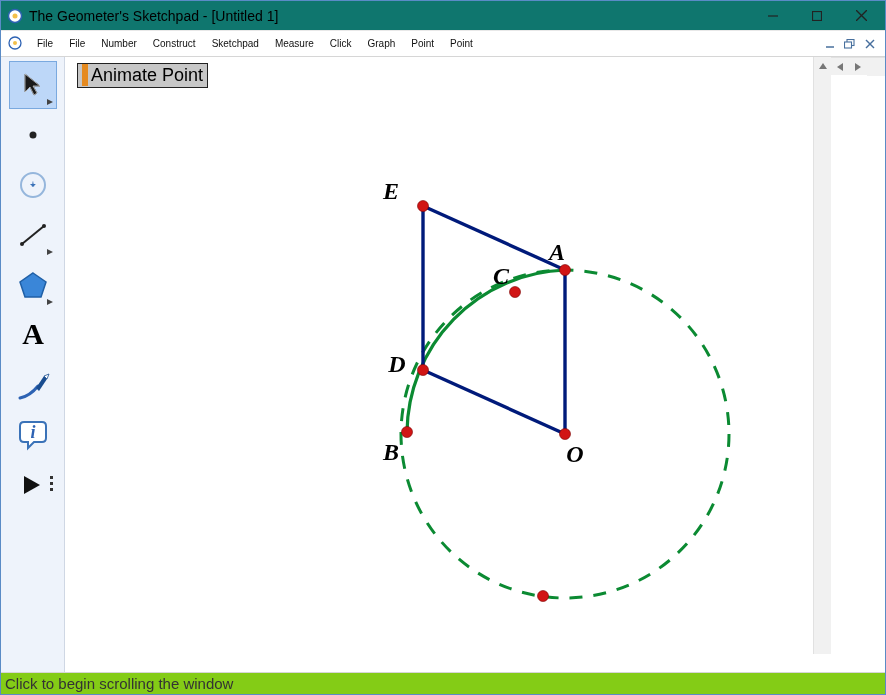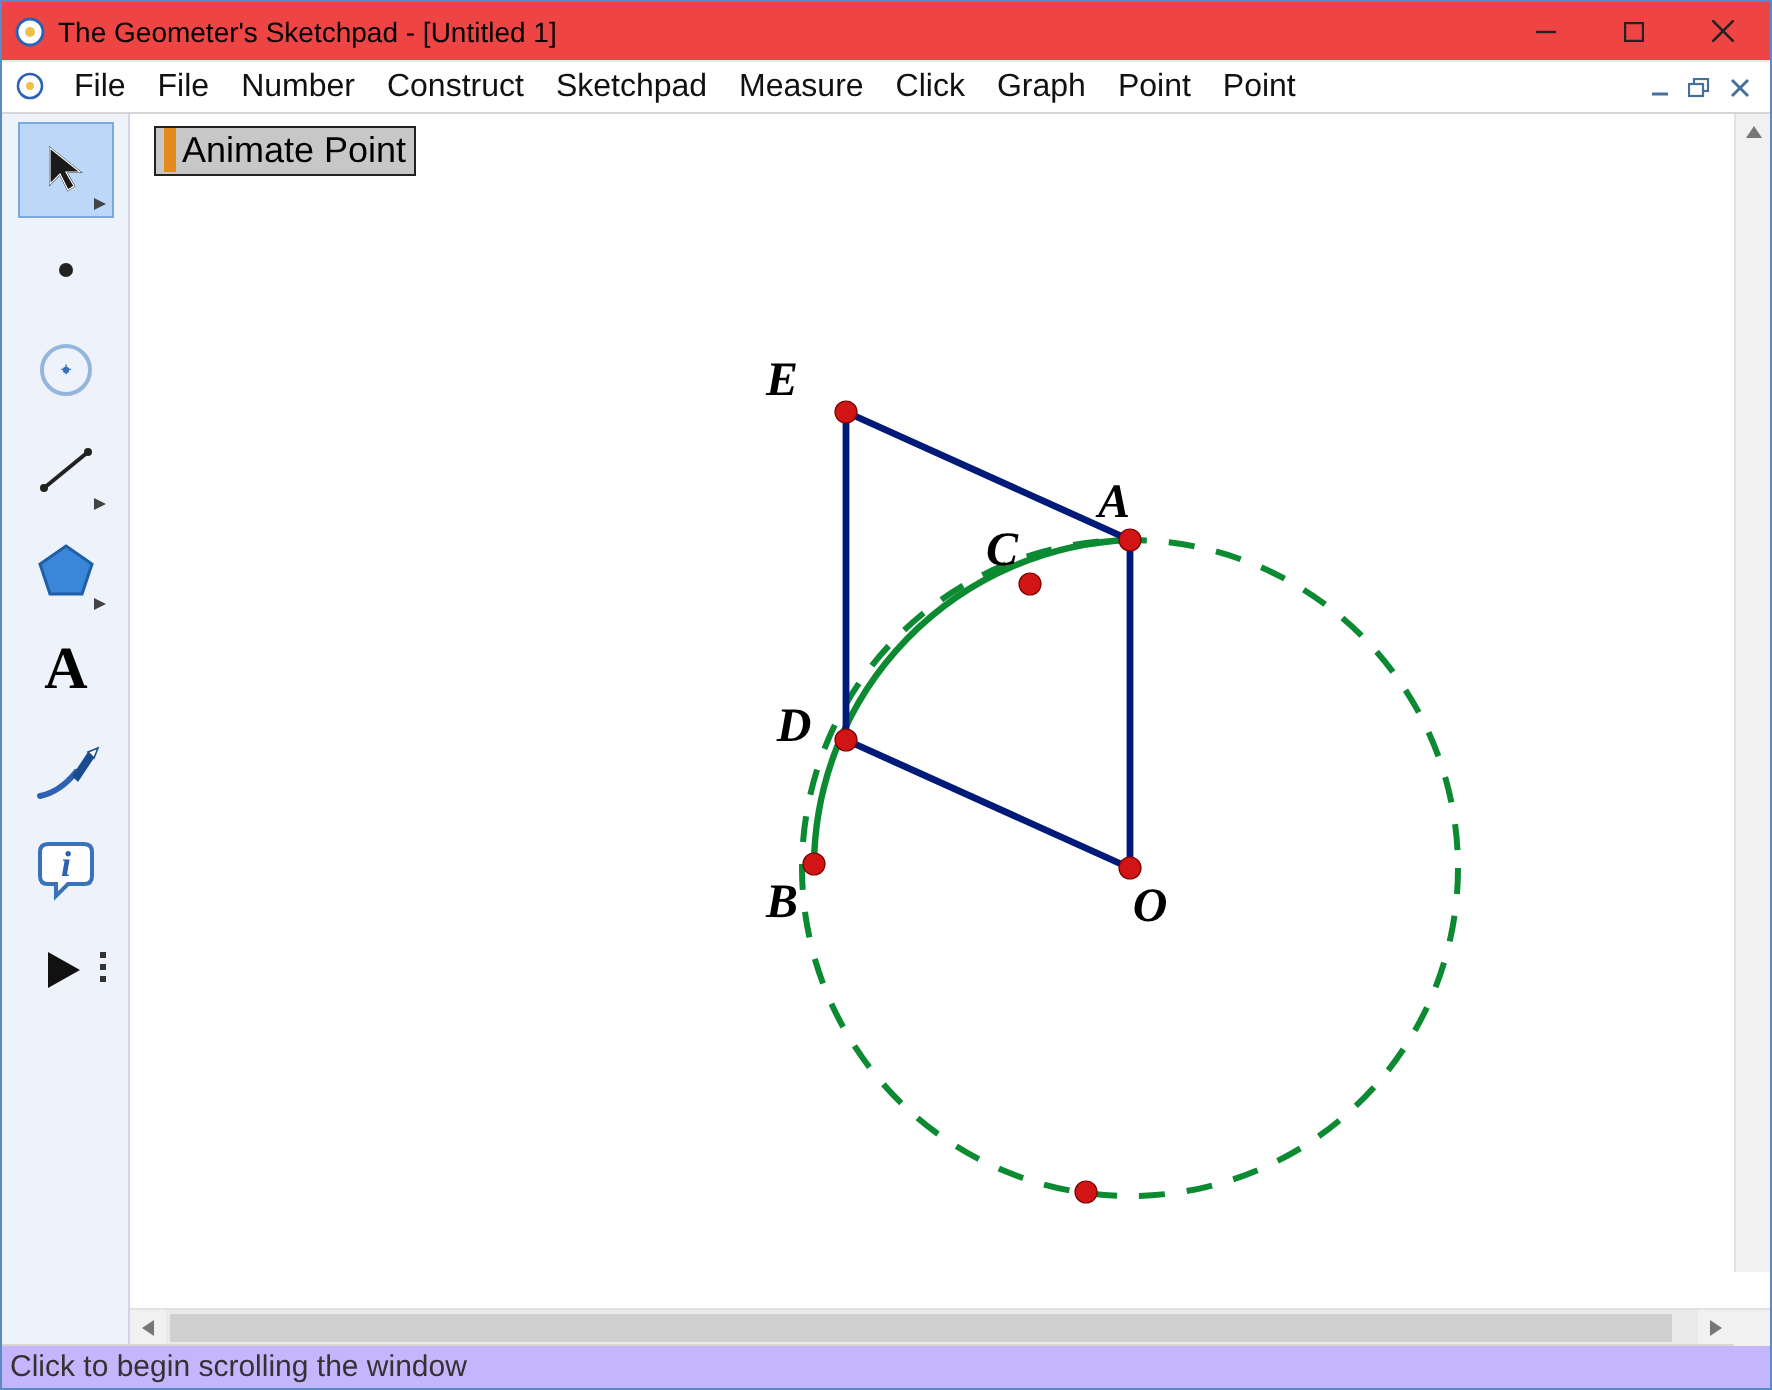--- a/index.html
+++ b/index.html
@@ -14,21 +14,21 @@
   }
   .window {
     width: 886px; height: 695px;
     border: 1px solid #5a8bc6;
     display: flex; flex-direction: column;
     background: #fff;
   }
   
   .titlebar {
     height: 30px;
-    background: #ef4444;
+    background: #0f766e;
     display: flex; align-items: center;
     padding: 0 2px 0 6px;
     border-bottom: 1px solid #e8e8e8;
   }
   .titlebar .app-icon {
     width: 16px; height: 16px; margin-right: 6px;
     display: inline-flex; align-items: center; justify-content: center;
   }
   .titlebar .title-text { font-size: 14px; color: #000; }
   .titlebar .spacer { flex: 1; }
@@ -44,21 +44,21 @@
     height: 26px;
     display: flex; align-items: center;
     padding: 0 2px;
     border-bottom: 1px solid #d6d6d6;
   }
   .menubar .app-small-icon {
     width: 18px; height: 18px; margin: 0 4px;
   }
   .menubar .menu-item {
     padding: 2px 8px;
-    font-size: 16px;
+    font-size: 10px;
     color: #111;
     cursor: default;
   }
   .menubar .mdi-btns {
     margin-left: auto;
     display: flex; gap: 2px;
     padding-right: 4px;
   }
   .mdi-btn {
     width: 18px; height: 16px;
@@ -105,21 +105,21 @@
     position: absolute;
     right: 3px; top: 14px;
     display: flex; flex-direction: column; gap: 3px;
   }
   .tool .expand-dots span {
     width: 3px; height: 3px; background: #333;
   }
   
   .canvas-wrap {
     flex: 1;
-    display: flex; flex-direction: column;
+    display: flex; 
     position: relative;
     min-width: 0;
     background: #fff;
   }
   .canvas {
     flex: 1;
     position: relative;
     overflow: hidden;
   }
   .vscroll {
@@ -184,21 +184,21 @@
     transform: translate(-50%, -50%);
   }
   
   .statusbar {
     height: 22px;
     border-top: 1px solid #d6d6d6;
     display: flex; align-items: center;
     padding: 0 4px;
     font-size: 15px;
     color: #333;
-    background: #c4b5fd;
+    background: #84cc16;
   }
 </style>
 </head>
 <body>
 
 <div class="window">
 
   <div class="titlebar">
     <span class="app-icon">
       <svg width="16" height="16" viewBox="0 0 16 16">

